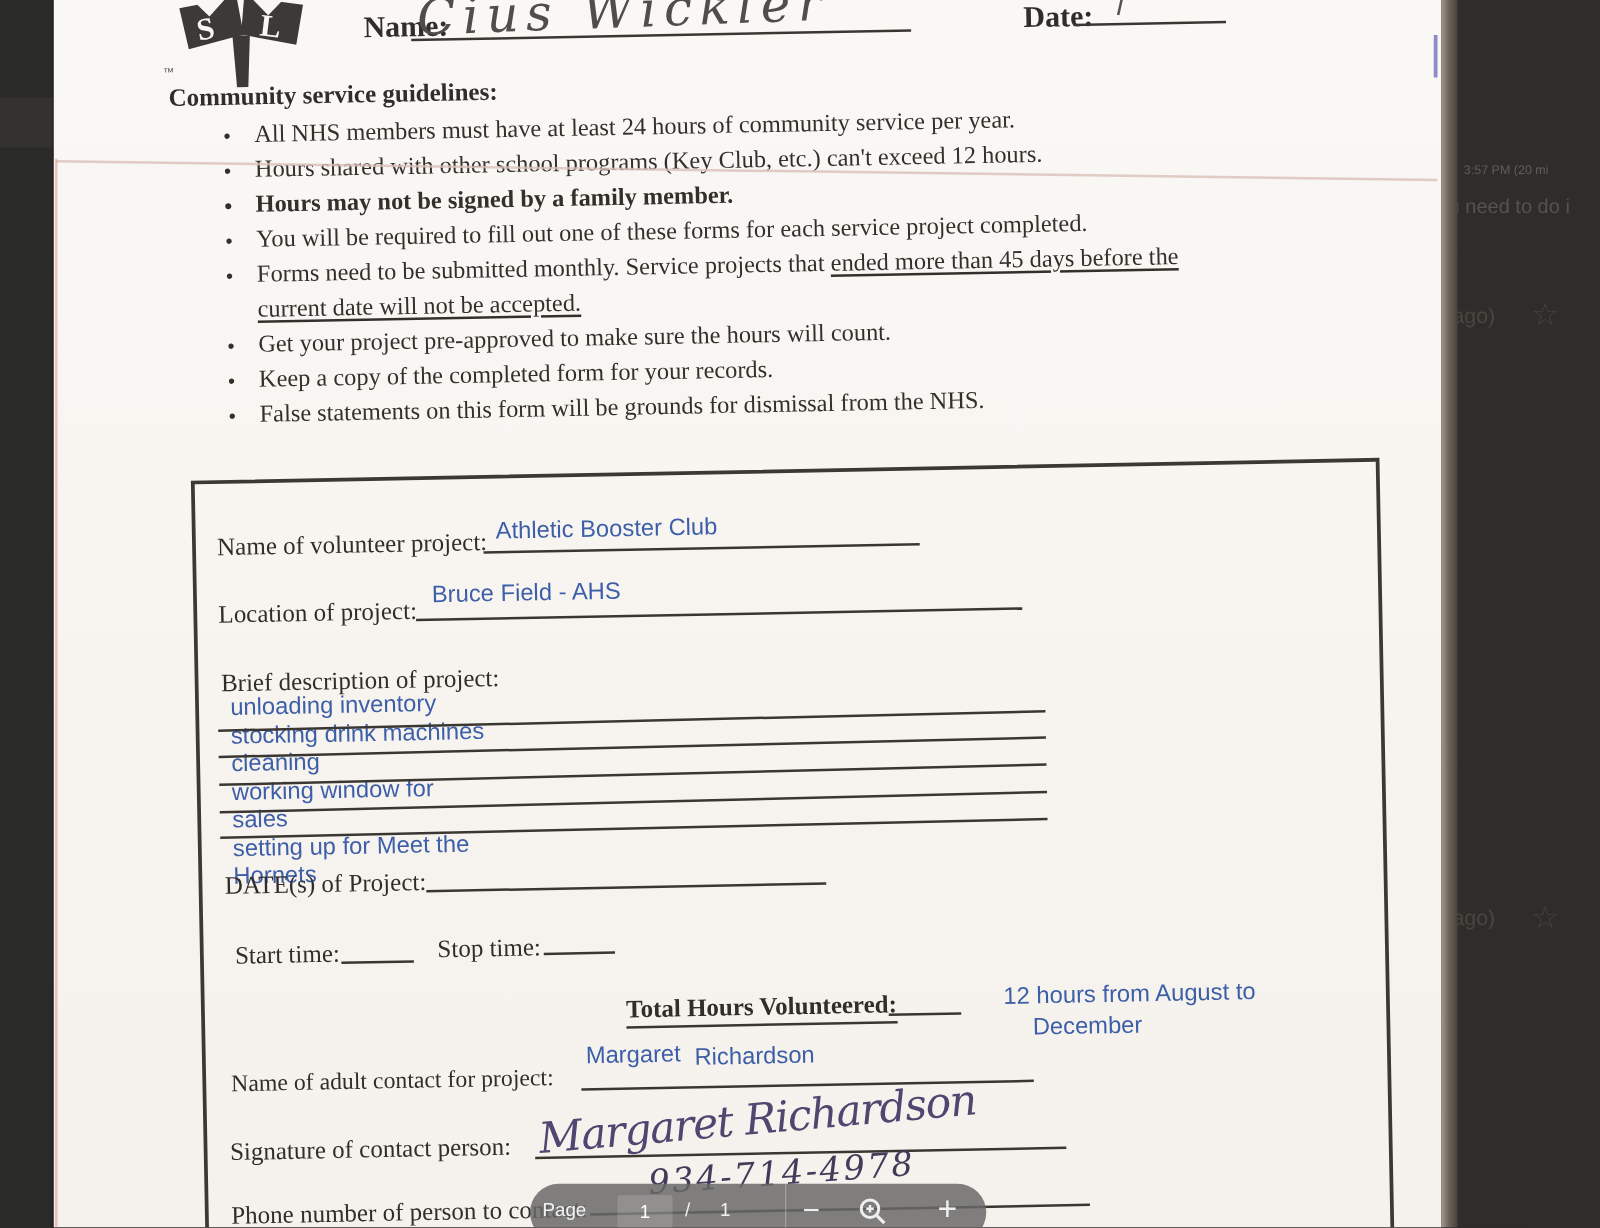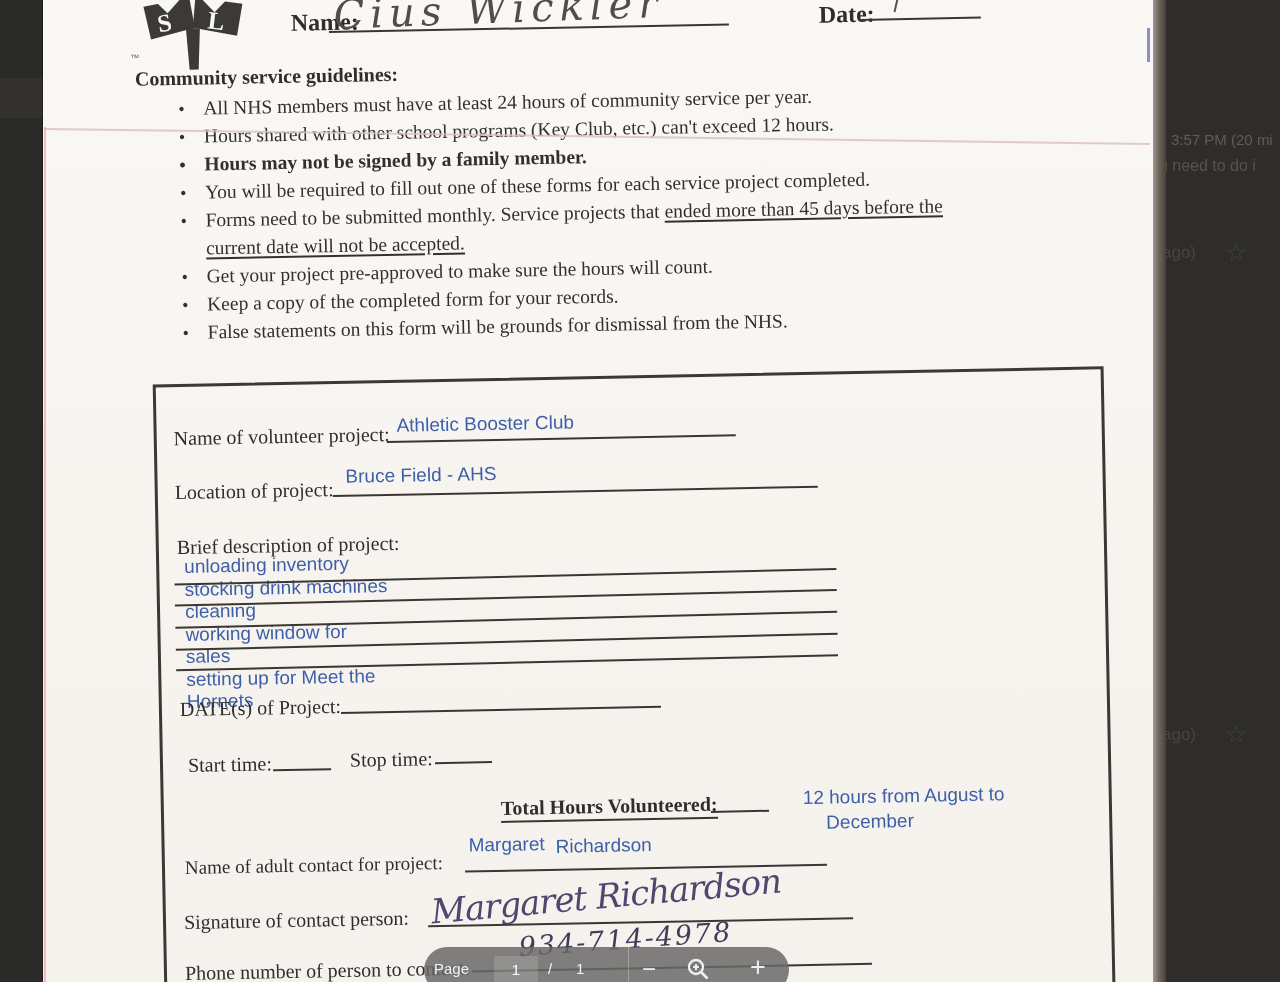--- a/index.html
+++ b/index.html
@@ -66,21 +66,21 @@
   }
   .tb-divider{left:204px;top:0;width:1px;height:46px;background:rgba(255,255,255,.28);}
   .tb-glyph{color:#efefef;cursor:pointer;}
 </style>
 </head>
 <body>
 
 <div class="abs left-strip"></div>
 <div class="abs left-band"></div>
 
-<div class="abs bg-text" style="left:1171px;top:131px;font-size:15px;">3:57 PM (20 mi</div>
+<div class="abs bg-text" style="left:1171px;top:131px;font-size:10px;">3:57 PM (20 mi</div>
 <div class="abs bg-text" style="left:1150px;top:157px;font-size:16px;color:#57534c;">ou need to do i</div>
 <div class="abs bg-text" style="left:1162px;top:243px;font-size:17px;color:#4a463f;">ago)</div>
 <div class="abs bg-star" style="left:1225px;top:240px;">☆</div>
 <div class="abs bg-text" style="left:1162px;top:725px;font-size:17px;color:#4a463f;">ago)</div>
 <div class="abs bg-star" style="left:1225px;top:722px;">☆</div>
 
 <div class="abs paper">
   <div class="doc">
 
     <svg class="abs" style="left:104px;top:-10px;" width="112" height="80" viewBox="0 0 112 80">

